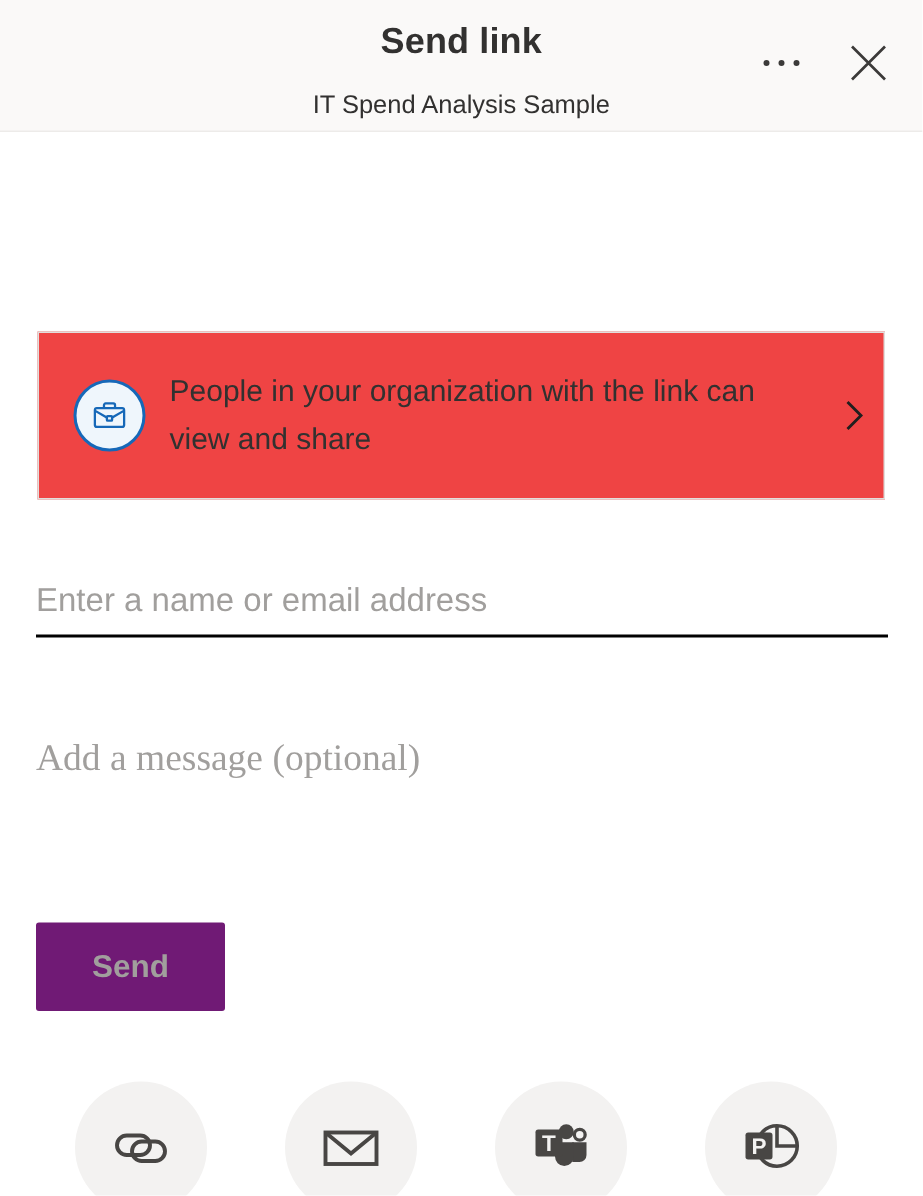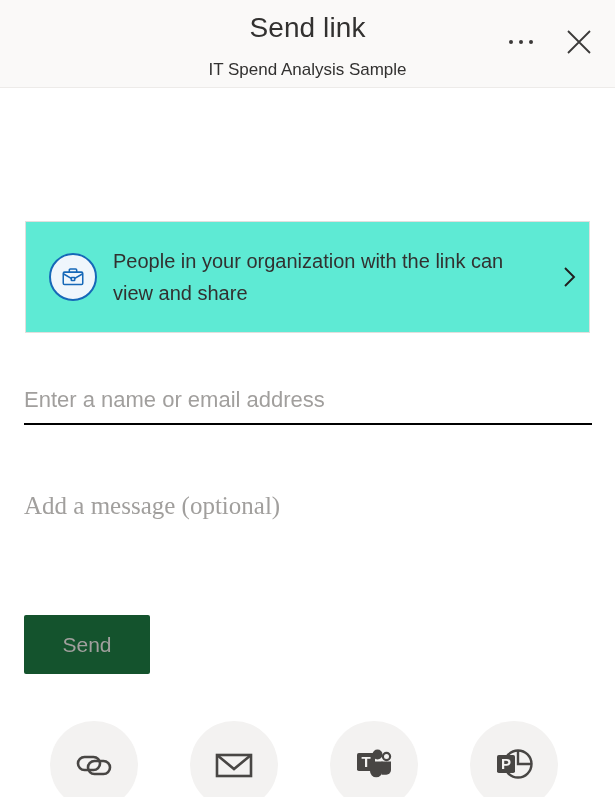--- a/index.html
+++ b/index.html
@@ -30,22 +30,22 @@
     border-bottom: 1px solid #edebe9;
     flex: none;
   }
   .header-titles {
     position: absolute;
     left: 0; right: 0; top: 11px;
     text-align: center;
     pointer-events: none;
   }
   .header-title {
-    font-size: 28px;
-    font-weight: 400;
+    font-size: 24px;
+    font-weight: 700;
     color: #323130;
     line-height: 34px;
     letter-spacing: .1px;
   }
   .header-subtitle {
     font-size: 17px;
     font-weight: 400;
     color: #323130;
     line-height: 22px;
     margin-top: 14px;
@@ -88,21 +88,21 @@
   }
 
   
   .perm-box {
     position: absolute;
     left: 25px;
     top: 133px;
     width: 565px;
     height: 112px;
     border: 1px solid #e1dfdd;
-    background: #5eead4;
+    background: #ef4444;
     display: flex;
     align-items: center;
     cursor: pointer;
   }
   .perm-icon {
     flex: none;
     width: 48px; height: 48px;
     margin-left: 23px;
     border-radius: 50%;
     border: 2px solid #1668b8;
@@ -175,27 +175,28 @@
   }
   .message-input::placeholder { color: #a19f9d; opacity: 1; }
 
   
   .send-button {
     position: absolute;
     left: 24px;
     top: 527px;
     width: 126px;
     height: 59px;
-    background: #14532d;
+    background: #701a75;
     color: #a19f9d;
     border: none;
     border-radius: 2px;
     font-family: "Liberation Sans", sans-serif;
     font-size: 21px;
     cursor: default;
+    font-weight: bold;
   }
 
   
   .share-actions {
     position: absolute;
     left: 24px;
     top: 633px;
     width: 568px;
     display: flex;
   }

